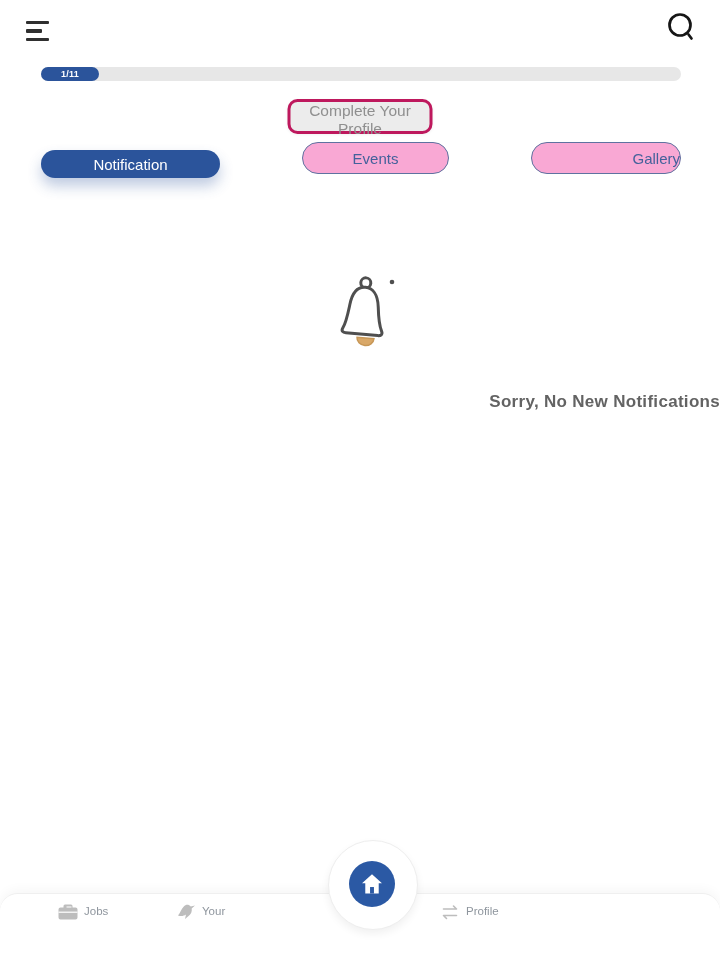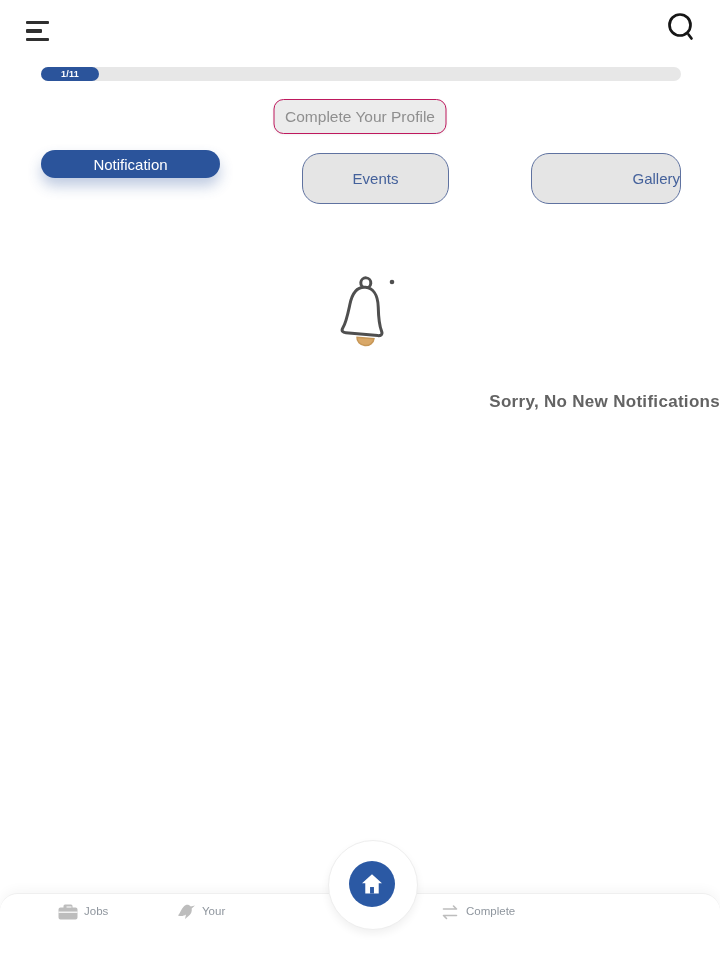--- a/index.html
+++ b/index.html
@@ -49,23 +49,23 @@
     display: flex; align-items: center; justify-content: center;
   }
   .progress-label {
     color: #ffffff; font-size: 9px; font-weight: 700; letter-spacing: 0.3px;
   }
 
   
   .cta-btn {
     position: absolute;
     left: 50%; top: 99px; transform: translateX(-50%);
-    width: 173px; height: 35px;
+    width: 145px; height: 35px;
     background: #ececec;
-    border: 1px solid #be185d;
+    border: 3px solid #be185d;
     border-radius: 10px;
     color: #8f8f8f;
     font-size: 15.5px;
     font-family: "Liberation Sans", sans-serif;
     cursor: pointer;
     box-shadow: 0 1px 3px rgba(0,0,0,0.05);
   }
 
   
   .tab {
@@ -78,23 +78,23 @@
   .tab-notification {
     left: 41px; top: 150px;
     width: 179px; height: 28px;
     background: #2b549b;
     border: none;
     color: #ffffff;
     font-weight: 500;
     box-shadow: 0 8px 14px rgba(43,84,155,0.30);
   }
   .tab-outline {
-    top: 153px;
-    height: 51px;
-    background: #e5e5e5;
+    top: 142px;
+    height: 32px;
+    background: #f9a8d4;
     border: 1.6px solid #5f72a0;
     color: #44619b;
     border-radius: 18px;
   }
   .tab-events { left: 302px; width: 147px; }
   .tab-gallery { left: 531px; width: 150px; text-align: right; }
 
   
   .bell-wrap {
     position: absolute;
@@ -230,21 +230,21 @@
     <span class="nav-label">Your</span>
   </button>
 
   <button class="nav-item nav-item-payments">
     <span class="nav-icon">
       <svg width="22" height="17" viewBox="0 0 22 17" fill="none" stroke="#bdbdbd" stroke-width="1.6" stroke-linecap="round" stroke-linejoin="round">
         <path d="M4.5 5 h13 M17.5 5 l-3 -3"></path>
         <path d="M17.5 11.5 h-13 M4.5 11.5 l3 3"></path>
       </svg>
     </span>
-    <span class="nav-label">Complete</span>
+    <span class="nav-label">Profile</span>
   </button>
 
 
   <button class="home-fab">
     <svg width="26" height="26" viewBox="0 0 24 24">
       <path d="M12 3 L2.8 11.2 H5.8 V20.8 H18.2 V11.2 H21.2 Z" fill="#ffffff"></path>
       <rect x="10.2" y="14.8" width="3.6" height="6" fill="#2b59a4"></rect>
     </svg>
   </button>
 

